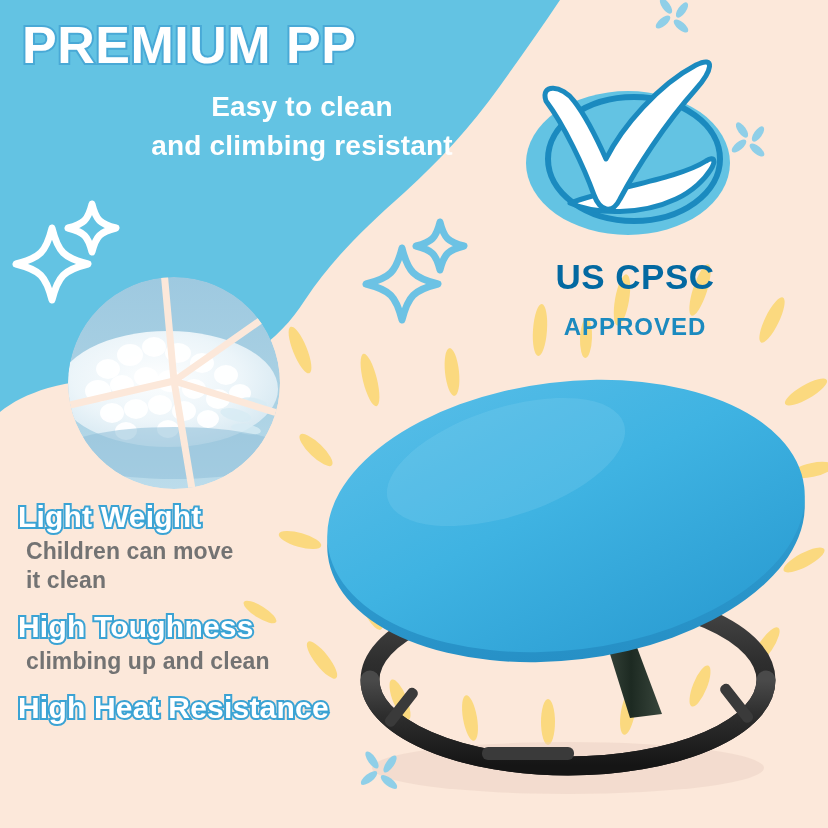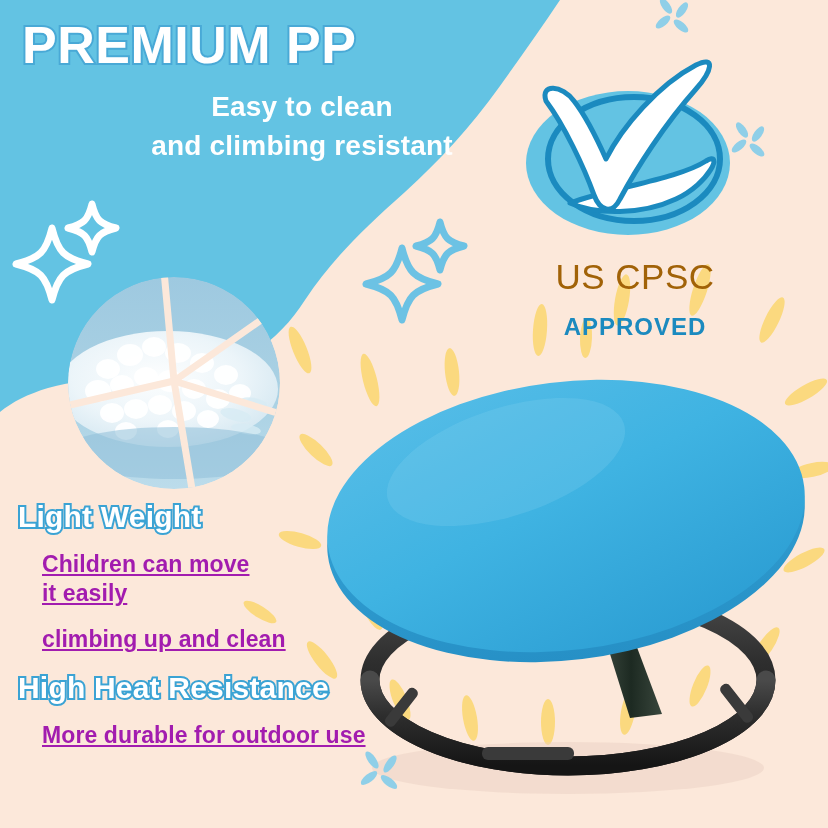--- a/index.html
+++ b/index.html
@@ -39,33 +39,33 @@
   }
   .feature{margin-bottom:14px;}
   .feature-title{
     font-size:30px;font-weight:700;color:#ffffff;
     -webkit-text-stroke:4px #3ba3d4;
     paint-order:stroke fill;
     letter-spacing:.2px;line-height:1.12;
     margin:0 0 3px 0;
   }
   .feature-desc{
-    font-size:23px;font-weight:700;color:#a21caf;
-    line-height:1.3;letter-spacing:.1px;margin:16px;padding-left:8px;text-decoration:underline;
+    font-size:23px;font-weight:700;color:#737373;
+    line-height:1.3;letter-spacing:.1px;margin:0;padding-left:8px;
   }
   .feature-desc span{display:block;}
 
   
   #cpsc-badge{
     position:absolute;left:495px;top:55px;width:280px;z-index:40;
     text-align:center;
   }
   #cpsc-mark{width:250px;height:200px;margin:0 auto;display:block;}
   #cpsc-name{
-    font-size:35px;font-weight:400;color:#a16207;letter-spacing:.5px;
+    font-size:35px;font-weight:700;color:#0369a1;letter-spacing:.5px;
     line-height:1;margin-top:4px;
   }
   #cpsc-status{
     font-size:24px;font-weight:700;color:#1b8abf;letter-spacing:1px;
     line-height:1.2;margin-top:19px;
   }
 
   
   #material-inset{
     position:absolute;left:68px;top:277px;width:212px;height:212px;
@@ -285,32 +285,30 @@
     <div id="cpsc-name">US CPSC</div>
     <div id="cpsc-status">APPROVED</div>
   </div>
 
   <div id="features">
 
     <div class="feature">
       <div class="feature-title">Light Weight</div>
       <div class="feature-desc">
         <span>Children can move</span>
-        <span>it easily</span>
+        <span>it clean</span>
       </div>
     </div>
 
     <div class="feature">
+      <div class="feature-title">High Toughness</div>
       <div class="feature-desc">
         <span>climbing up and clean</span>
       </div>
     </div>
 
     <div class="feature">
       <div class="feature-title">High Heat Resistance</div>
-      <div class="feature-desc">
-        <span>More durable for outdoor use</span>
-      </div>
     </div>
 
   </div>
 
 </div>
 
 </body></html>

